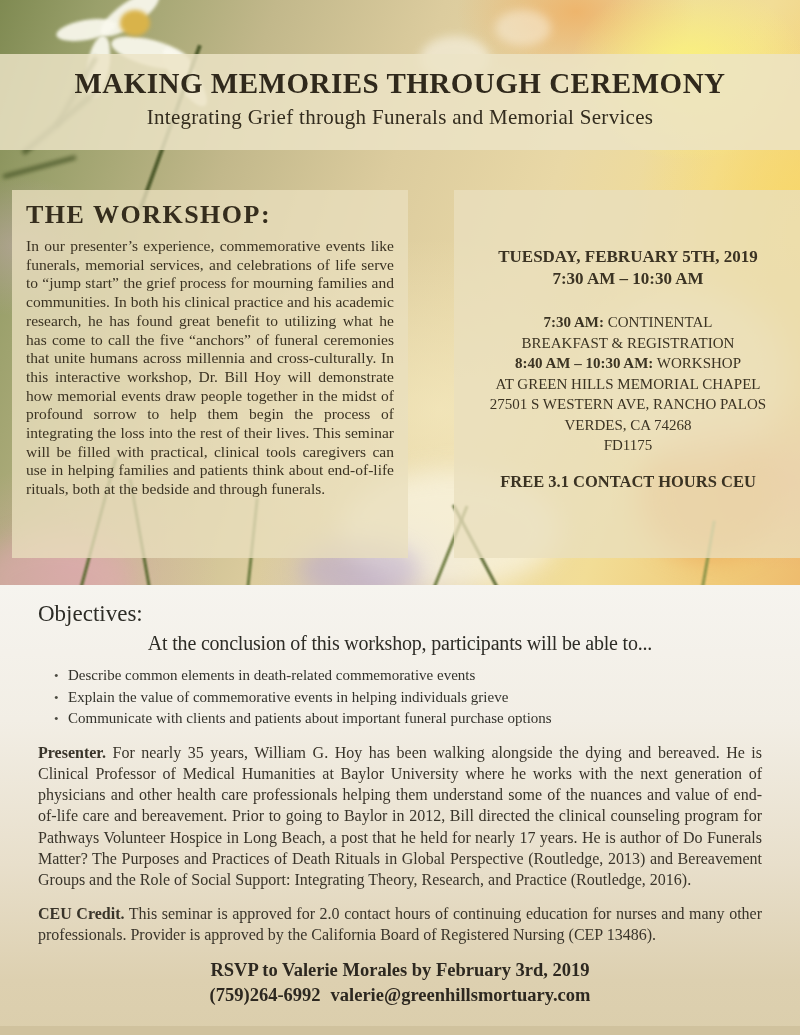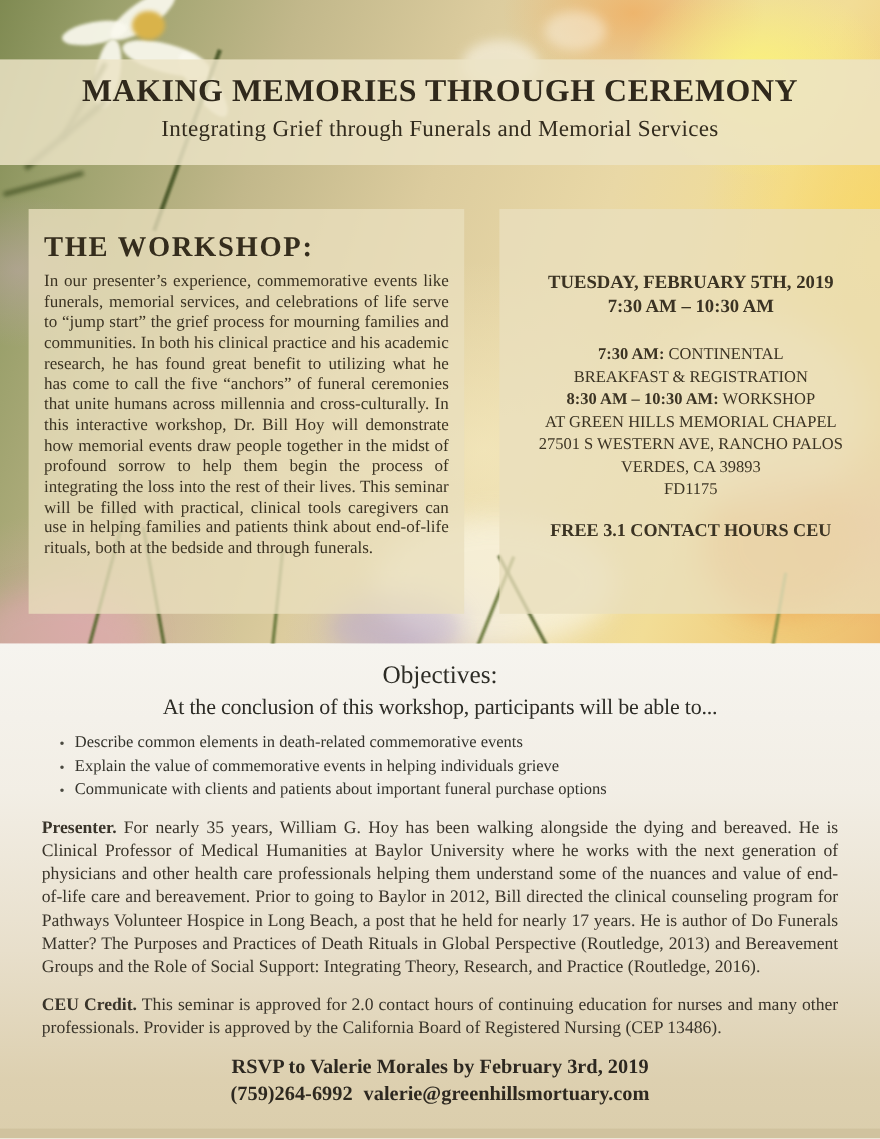--- a/index.html
+++ b/index.html
@@ -40,21 +40,21 @@
   }
   .flyer-subtitle {
     margin-top:5px; font-size:21px; font-weight:400; letter-spacing:.3px; color:#332c1e;
   }
 
   
   .panel {
     position:absolute; top:190px; height:368px;
     background:rgba(233,223,190,.78); z-index:2;
   }
-  .panel-left  { left:26px;  width:396px; padding:18px 14px; }
+  .panel-left  { left:12px;  width:396px; padding:8px 14px; }
   .panel-right { left:454px; width:348px; padding:56px 8px 0; text-align:center; }
 
   .workshop-heading {
     font-size:26px; font-weight:700; letter-spacing:1.5px; color:#352d1d; margin:2px 0 7px;
   }
   .workshop-body {
     font-size:15.5px; line-height:18.7px; text-align:justify; color:#3b3323;
   }
 
   .ev { font-size:15px; line-height:20.5px; white-space:nowrap; color:#3b3323; }
@@ -63,21 +63,21 @@
   .ev-gap { height:23px; }
   .ev-gap-sm { height:16px; }
   .ev-ceu { font-size:16.5px; font-weight:700; }
 
   
   .lower {
     position:relative; width:800px; height:450px;
     padding:15px 38px 0;
     background:linear-gradient(#f6f4ef 0%, #f2eee5 30%, #e8dfcb 62%, #ddd0b0 88%, #dbceac 100%);
   }
-  .objectives-heading { font-size:23px; font-weight:400; color:#2d2c26; line-height:28px;text-align:center; }
+  .objectives-heading { font-size:23px; font-weight:400; color:#2d2c26; line-height:28px; }
   .objectives-lead    { font-size:20px; font-weight:400; color:#2d2c26; line-height:30px; letter-spacing:-0.2px;text-align:center; }
   .objectives-list { list-style:none; margin:7px 0 0 16px; }
   .objectives-list li { display:flex; font-size:15px; line-height:21.5px; color:#33322b; }
   .bullet-dot { width:14px; flex:0 0 14px; font-size:13px; color:#4a4940; }
   .para {
     margin-top:12px; font-size:16px; line-height:21.3px; text-align:justify; color:#39342a;
   }
   .rsvp { text-align:center; font-size:18.5px; font-weight:700; line-height:25px; color:#2d2820; }
   .rsvp-first { margin-top:13px; }
   .phone-gap { display:inline-block; width:10px; }
@@ -126,24 +126,24 @@
       <div class="workshop-heading">THE WORKSHOP:</div>
       <div class="workshop-body">In our presenter’s experience, commemorative events like funerals, memorial services, and celebrations of life serve to “jump start” the grief process for mourning families and communities. In both his clinical practice and his academic research, he has found great benefit to utilizing what he has come to call the five “anchors” of funeral ceremonies that unite humans across millennia and cross-culturally. In this interactive workshop, Dr. Bill Hoy will demonstrate how memorial events draw people together in the midst of profound sorrow to help them begin the process of integrating the loss into the rest of their lives. This seminar will be filled with practical, clinical tools caregivers can use in helping families and patients think about end-of-life rituals, both at the bedside and through funerals.</div>
     </div>
 
     <div class="panel panel-right">
       <div class="ev ev-lg">TUESDAY, FEBRUARY 5TH, 2019</div>
       <div class="ev ev-lg">7:30 AM – 10:30 AM</div>
       <div class="ev-gap"></div>
       <div class="ev"><span class="bold">7:30 AM:</span><span> CONTINENTAL</span></div>
       <div class="ev">BREAKFAST &amp; REGISTRATION</div>
-      <div class="ev"><span class="bold">8:30 AM – 10:30 AM:</span><span> WORKSHOP</span></div>
+      <div class="ev"><span class="bold">8:40 AM – 10:30 AM:</span><span> WORKSHOP</span></div>
       <div class="ev">AT GREEN HILLS MEMORIAL CHAPEL</div>
       <div class="ev">27501 S WESTERN AVE, RANCHO PALOS</div>
-      <div class="ev">VERDES, CA 39893</div>
+      <div class="ev">VERDES, CA 74268</div>
       <div class="ev">FD1175</div>
       <div class="ev-gap-sm"></div>
       <div class="ev ev-ceu">FREE 3.1 CONTACT HOURS CEU</div>
     </div>
   </div>
 
   <div class="lower">
     <div class="objectives-heading">Objectives:</div>
     <div class="objectives-lead">At the conclusion of this workshop, participants will be able to...</div>
 

